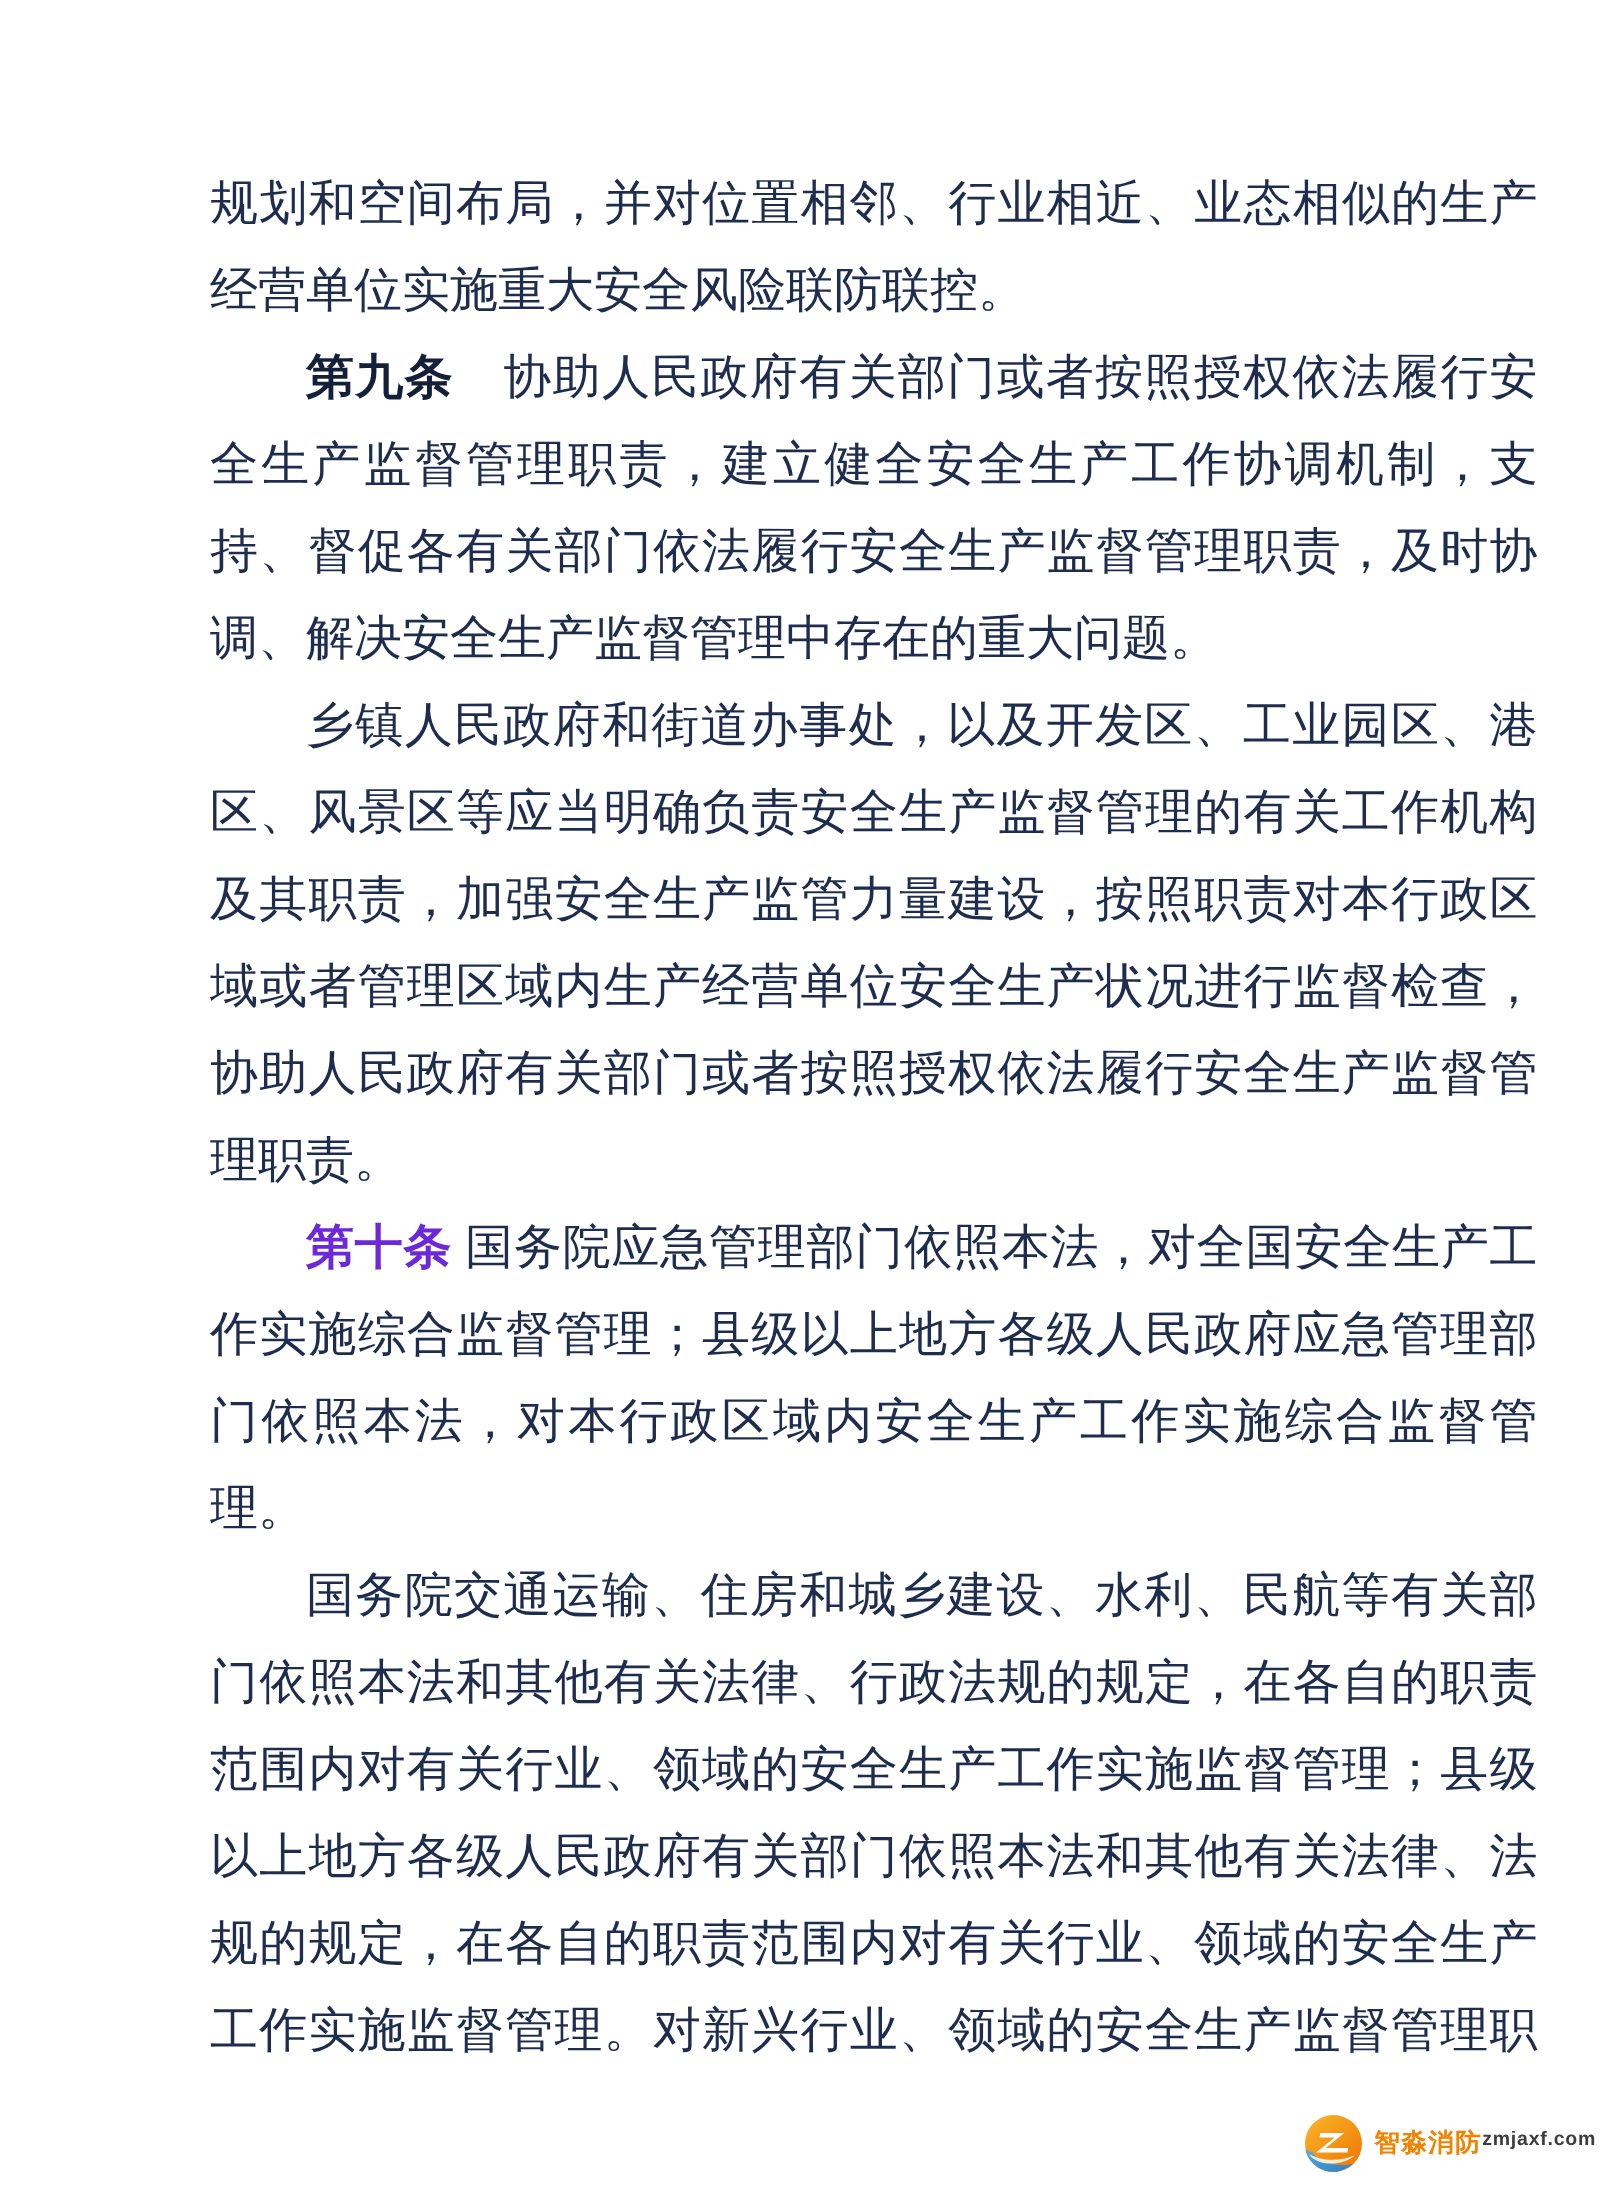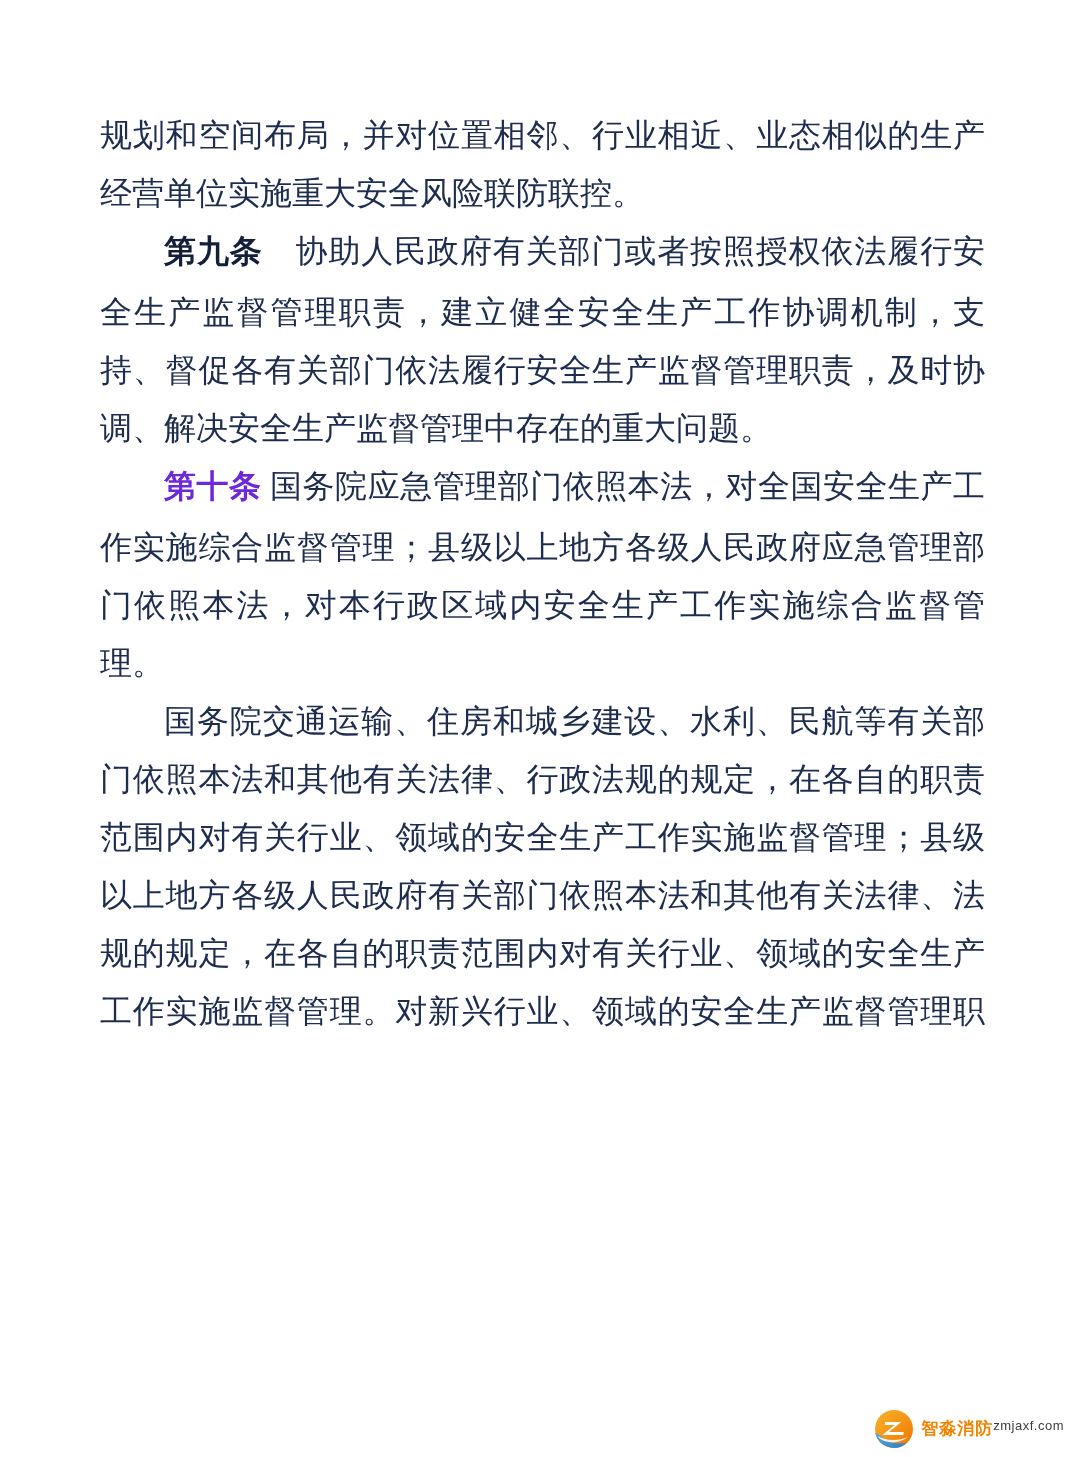--- a/index.html
+++ b/index.html
@@ -29,21 +29,21 @@
   p.para {
     margin: 0;
     padding: 0;
     text-justify: inter-ideograph;
   }
   p.para.indent { text-indent: 2em; }
   
   p.para.justify-last { text-align-last: justify; }
   .article-num {
     font-weight: bold;
-    font-family: Liberation Mono, monospace;
+    font-family: Liberation Serif, serif;
     color: #141f3a;
   }
   .body-text { color: #1e2c4e; }
 
   .watermark {
     position: absolute;
     right: 16px;
     bottom: 8px;
     display: flex;
     align-items: center;
@@ -60,33 +60,34 @@
     line-height: 1.15;
   }
   .wm-brand {
     font-family: "Liberation Sans", sans-serif;
     font-weight: bold;
     font-size: 17px;
     letter-spacing: 1px;
   }
   .wm-domain {
     font-family: "Liberation Sans", sans-serif;
-    font-weight: normal;
+    font-weight: bold;
     font-size: 13px;
     letter-spacing: 0.5px;
   }
 </style>
 </head>
 <body style="background: rgb(255, 255, 255);">
 
 <div class="page">
 
-  <div class="doc" id="doc" style="color: rgb(30, 44, 78);">
+  <div class="doc" id="doc" style="color: rgb(30, 44, 78); margin-left: 40px;">
       <p class="para"><span class="body-text">规划和空间布局，并对位置相邻、行业相近、业态相似的生产经营单位实施重大安全风险联防联控。</span></p>
       <p class="para indent"><span class="article-num" style="color: rgb(20, 31, 58);">第九条</span><span class="body-text">　协助人民政府有关部门或者按照授权依法履行安全生产监督管理职责，建立健全安全生产工作协调机制，支持、督促各有关部门依法履行安全生产监督管理职责，及时协调、解决安全生产监督管理中存在的重大问题。</span></p>
+      <p class="para indent"><span class="body-text">乡镇人民政府和街道办事处，以及开发区、工业园区、港区、风景区等应当明确负责安全生产监督管理的有关工作机构及其职责，加强安全生产监管力量建设，按照职责对本行政区域或者管理区域内生产经营单位安全生产状况进行监督检查，协助人民政府有关部门或者按照授权依法履行安全生产监督管理职责。</span></p>
       <p class="para indent"><span class="article-num" style="color: #6d28d9;">第十条</span><span class="body-text"> 国务院应急管理部门依照本法，对全国安全生产工作实施综合监督管理；县级以上地方各级人民政府应急管理部门依照本法，对本行政区域内安全生产工作实施综合监督管理。</span></p>
       <p class="para indent justify-last"><span class="body-text">国务院交通运输、住房和城乡建设、水利、民航等有关部门依照本法和其他有关法律、行政法规的规定，在各自的职责范围内对有关行业、领域的安全生产工作实施监督管理；县级以上地方各级人民政府有关部门依照本法和其他有关法律、法规的规定，在各自的职责范围内对有关行业、领域的安全生产工作实施监督管理。对新兴行业、领域的安全生产监督管理职</span></p>
     </div>
 
   <div class="watermark">
     <svg class="wm-logo" viewBox="0 0 40 40" aria-hidden="true">
       <defs>
         <linearGradient id="lgOrange" x1="0" y1="0" x2="1" y2="1">
           <stop offset="0" stop-color="#f9b52a"></stop>
           <stop offset="1" stop-color="#ee7500"></stop>

